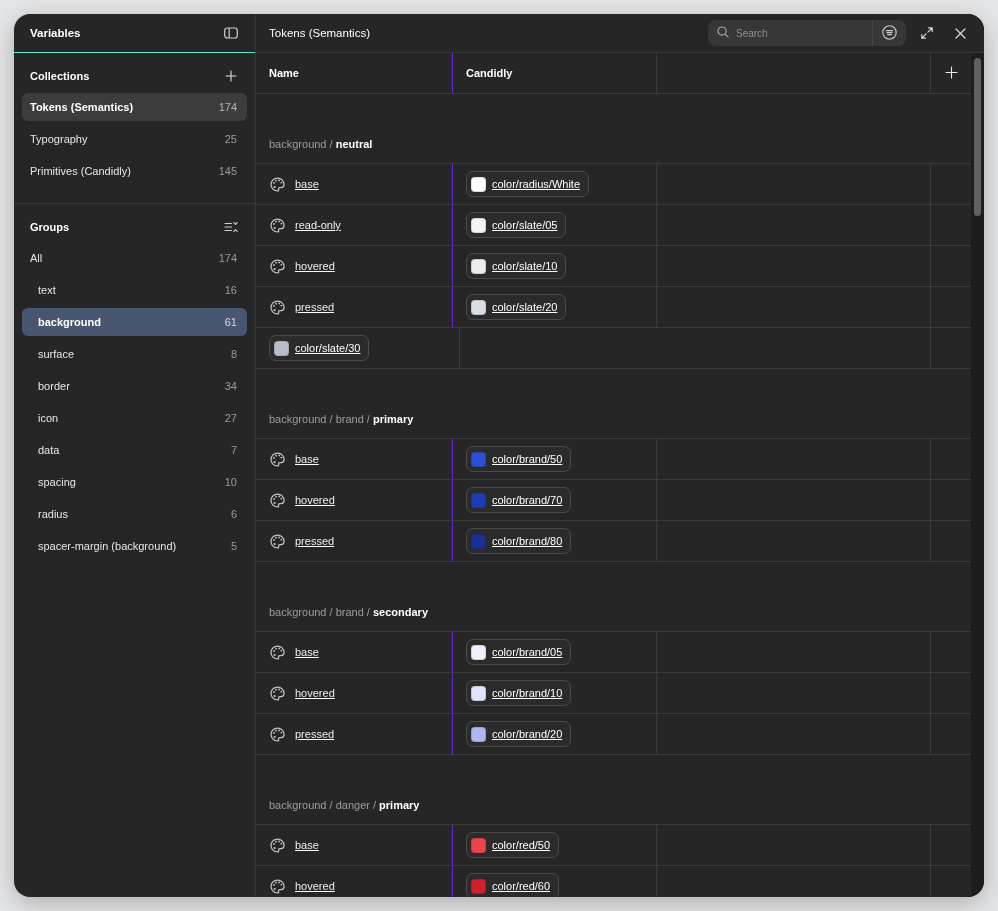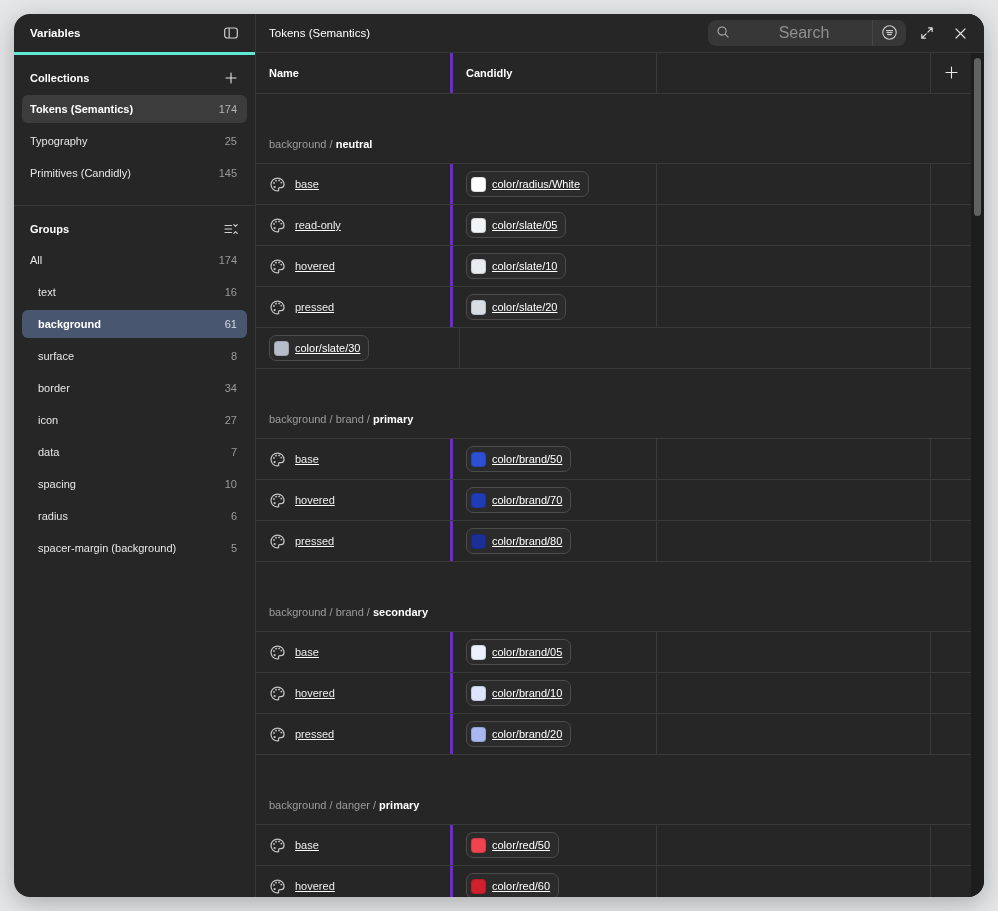--- a/index.html
+++ b/index.html
@@ -9,21 +9,21 @@
     -webkit-font-smoothing:antialiased;position:relative;overflow:hidden;
   }
   .window{
     position:absolute;left:14px;top:14px;width:970px;height:883px;
     background:#262626;border-radius:16px;overflow:hidden;display:flex;
     box-shadow:0 6px 24px rgba(0,0,0,.25);
     color:#fff;font-size:11px;
   }
   
   .sidebar{width:241px;flex:none;border-right:1px solid #373737;display:flex;flex-direction:column;}
-  .sb-header{height:38px;flex:none;border-bottom:3px solid #5eead4;display:flex;align-items:center;justify-content:space-between;padding:0 12px 0 16px;}
+  .sb-header{height:38px;flex:none;border-bottom:1px solid #5eead4;display:flex;align-items:center;justify-content:space-between;padding:0 12px 0 16px;}
   .sb-title{font-weight:bold;font-size:11.5px;}
   .icon-btn{width:24px;height:24px;border:none;background:transparent;border-radius:5px;display:flex;align-items:center;justify-content:center;padding:0;cursor:pointer;}
   .icon-btn svg{display:block;}
   .sb-sec-head{height:30px;margin-top:8px;display:flex;align-items:center;justify-content:space-between;padding:0 12px 0 16px;flex:none;}
   .sb-sec-label{font-weight:bold;color:#fff;}
   .sb-list{padding:2px 8px 8px 8px;}
   .sb-item{height:28px;margin-bottom:4px;border-radius:6px;display:flex;align-items:center;justify-content:space-between;padding:0 10px 0 8px;cursor:pointer;}
   .sb-item .lbl{color:#e6e6e6;}
   .sb-item .cnt{color:#9b9b9b;margin-left:40px;}
   .sb-item.sel-gray{background:#3c3c3c;}
@@ -34,30 +34,30 @@
   .sb-item.sel-blue .cnt{color:#d6dbe6;}
   .sb-item.indent1{padding-left:16px;}
   .sb-divider{height:1px;background:#373737;margin-top:6px;flex:none;}
   
   .main{flex:1;display:flex;flex-direction:column;min-width:0;}
   .m-header{height:38px;flex:none;border-bottom:1px solid #373737;display:flex;align-items:center;padding:0 12px 0 13px;background:#262626;}
   .m-title{font-size:11.5px;color:#fff;}
   .m-spacer{flex:1;}
   .searchbox{width:198px;height:26px;background:#373737;border-radius:8px;display:flex;align-items:center;overflow:hidden;flex:none;}
   .searchbox .s-left{flex:1;display:flex;align-items:center;gap:6px;padding-left:8px;min-width:0;}
-  .searchbox input{flex:1;min-width:0;background:transparent;border:none;outline:none;color:#fff;font-size:16px;font-family:inherit;padding:0;text-align:center;}
+  .searchbox input{flex:1;min-width:0;background:transparent;border:none;outline:none;color:#fff;font-size:10px;font-family:inherit;padding:0;}
   .searchbox input::placeholder{color:#8f8f8f;}
   .s-filter{width:33px;height:100%;border-left:1px solid #464646;display:flex;align-items:center;justify-content:center;cursor:pointer;}
   .hdr-btn{margin-left:9px;}
   
   .m-body{flex:1;position:relative;background:#1d1d1d;display:flex;flex-direction:column;min-height:0;}
   .tbl{width:715px;flex:1;background:#262626;display:flex;flex-direction:column;}
   .tbl-head{height:40px;flex:none;border-bottom:1px solid #3a3a3a;display:flex;}
   .tbl-head .hc{display:flex;align-items:center;font-weight:bold;color:#fff;}
-  .c-name{width:197px;flex:none;box-sizing:border-box;border-right:3px solid #6d28d9;padding-left:13px;}
+  .c-name{width:197px;flex:none;box-sizing:border-box;border-right:1px solid #6d28d9;padding-left:13px;}
   .c-val{width:204px;flex:none;box-sizing:border-box;border-right:1px solid #3a3a3a;padding-left:13px;}
   .c-blank{flex:1;box-sizing:border-box;border-right:1px solid #3a3a3a;}
   .c-plus{width:40px;flex:none;display:flex;align-items:center;justify-content:center;}
   .sec-band{height:56px;flex:none;border-bottom:1px solid #3a3a3a;display:flex;align-items:flex-end;padding:0 0 13px 13px;}
   .crumb{color:#9c9c9c;}
   .crumb .seg-last{color:#fff;font-weight:bold;}
   .trow{height:41px;flex:none;box-sizing:border-box;border-bottom:1px solid #3a3a3a;display:flex;}
   .trow .cell{height:100%;display:flex;align-items:center;text-decoration:underline;}
   .trow .c-name{gap:9px;}
   .vname{color:#ededed;}

